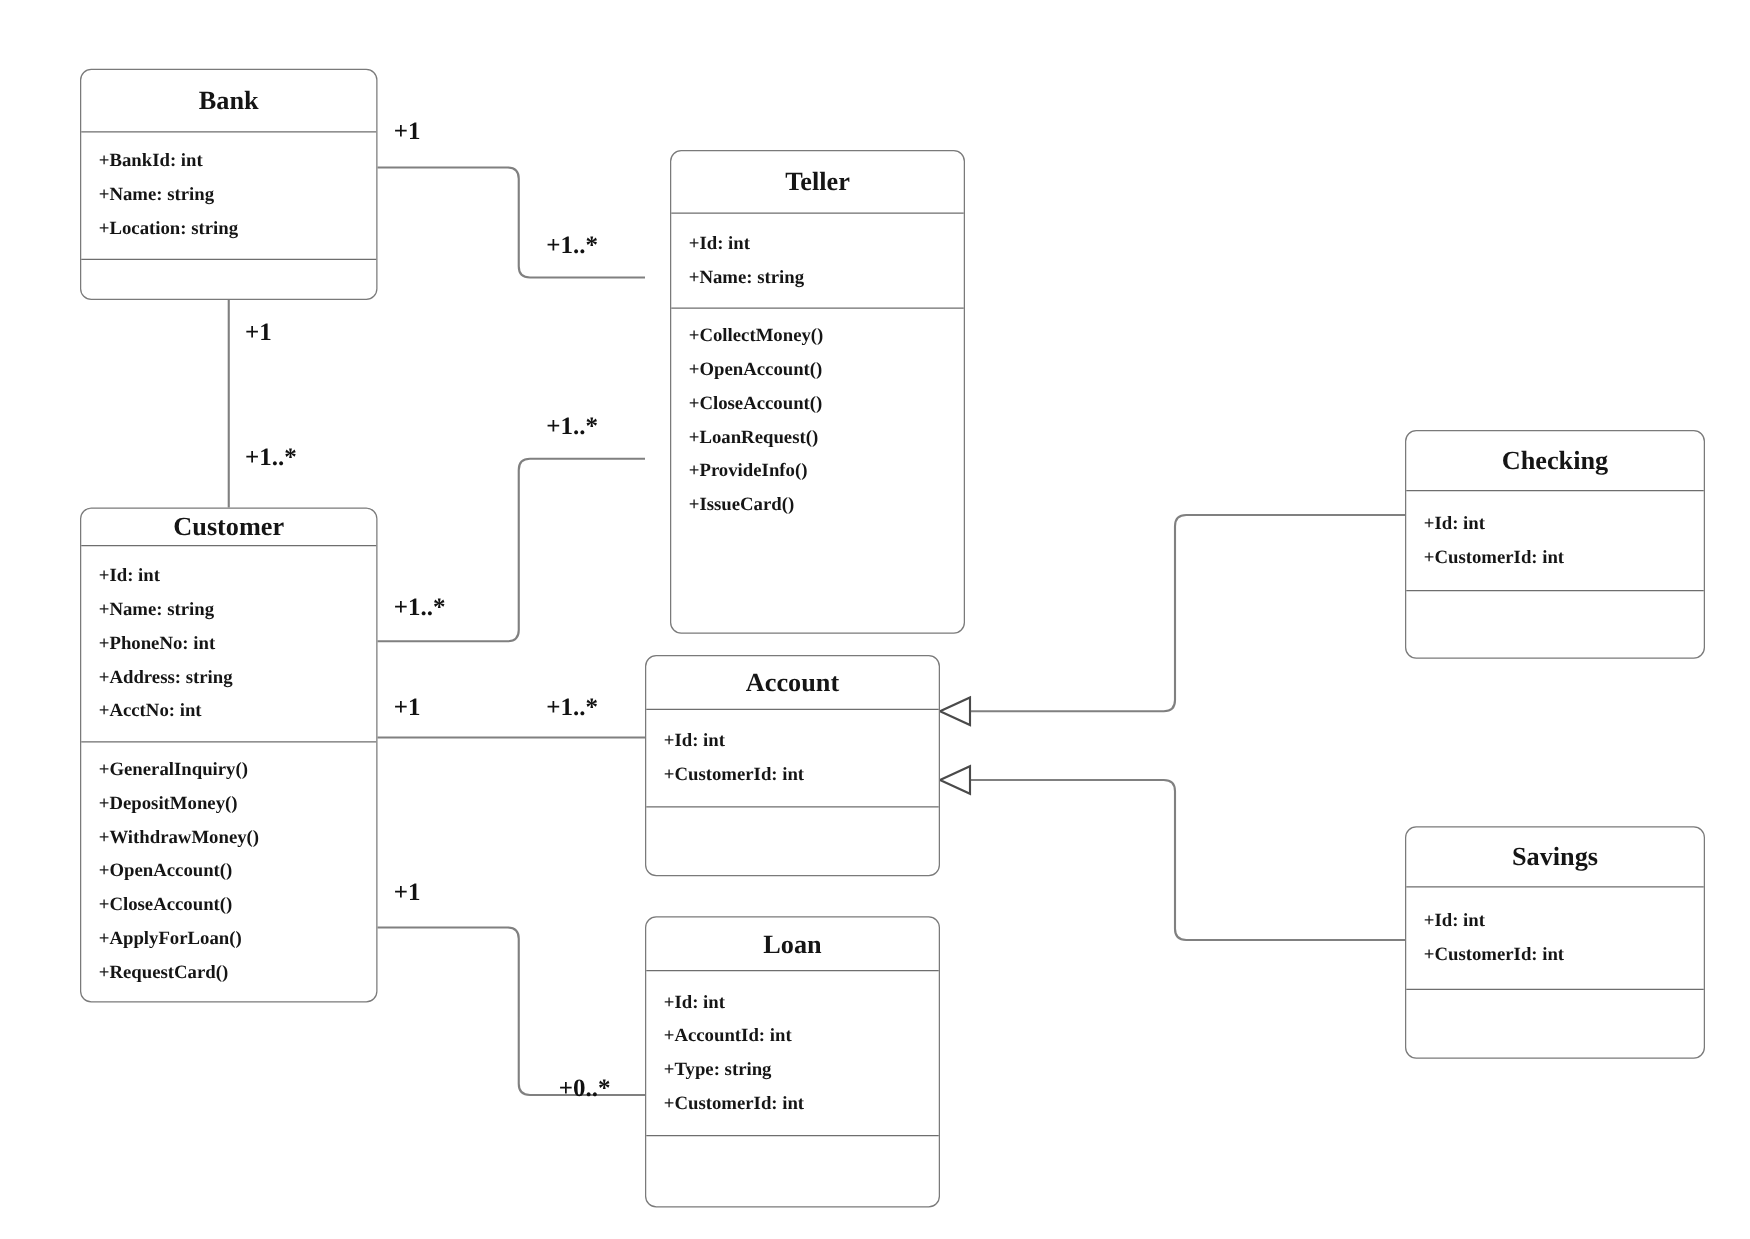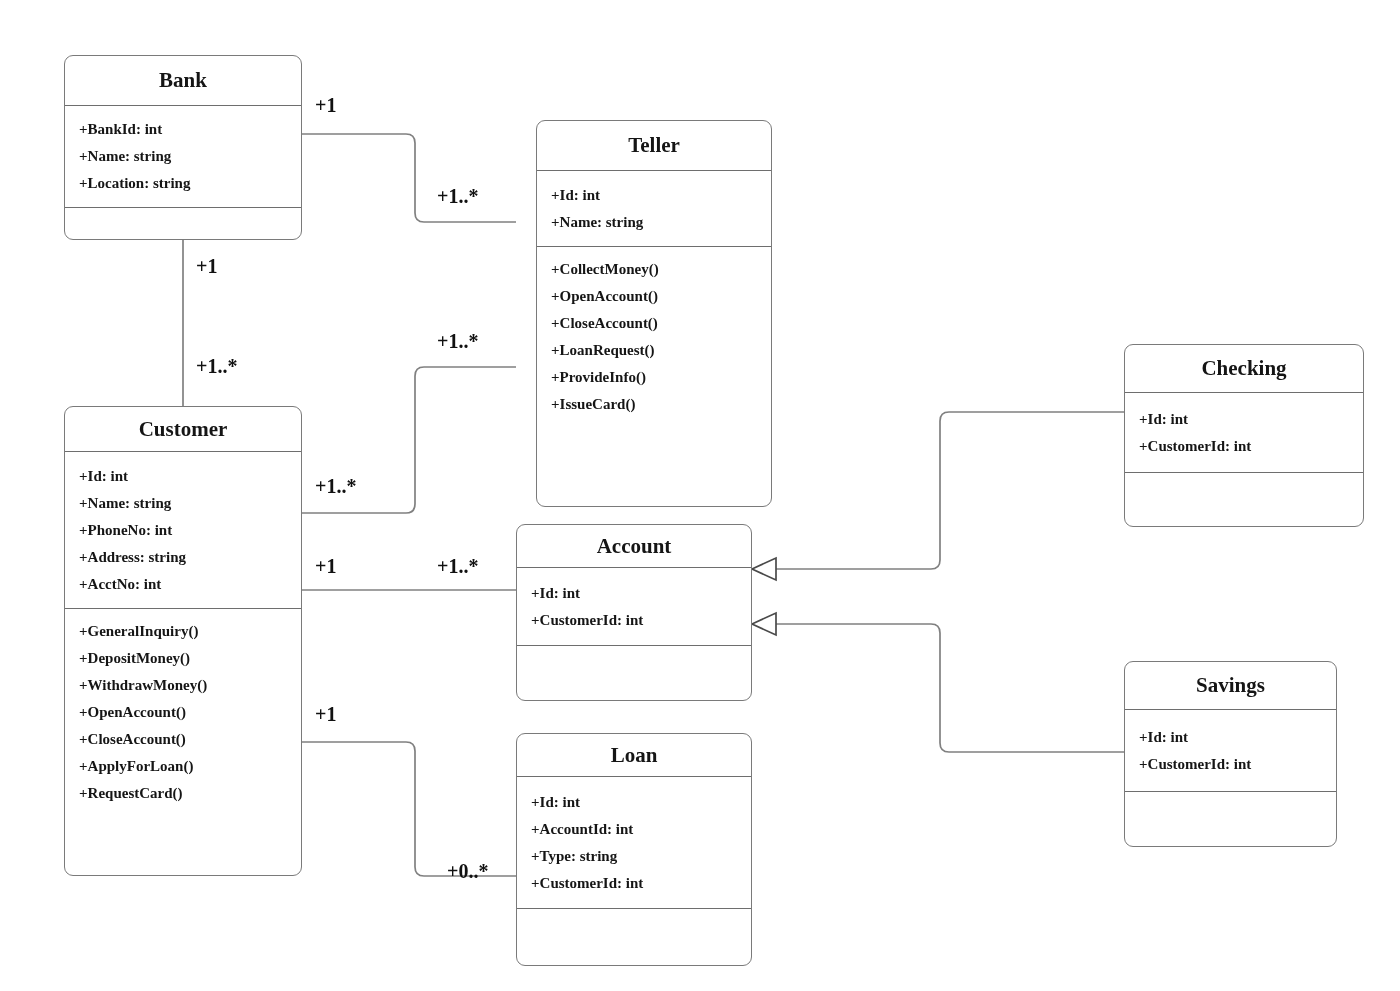--- a/index.html
+++ b/index.html
@@ -131,21 +131,21 @@
     <div class="cls-ops">
       <div class="member">+CollectMoney()</div>
       <div class="member">+OpenAccount()</div>
       <div class="member">+CloseAccount()</div>
       <div class="member">+LoanRequest()</div>
       <div class="member">+ProvideInfo()</div>
       <div class="member">+IssueCard()</div>
     </div>
   </div>
 
-  <div class="uml-class" style="left:64px; top:406px; width:238px; height:470px;">
+  <div class="uml-class" style="left:64px; top:406px; width:238px; height:396px;">
     <div class="cls-name" style="height:45px;">Customer</div>
     <div class="cls-attrs" style="height:157px;">
       <div class="member">+Id: int</div>
       <div class="member">+Name: string</div>
       <div class="member">+PhoneNo: int</div>
       <div class="member">+Address: string</div>
       <div class="member">+AcctNo: int</div>
     </div>
     <div class="cls-ops">
       <div class="member">+GeneralInquiry()</div>
@@ -180,21 +180,21 @@
 
   <div class="uml-class" style="left:1124px; top:344px; width:240px; height:183px;">
     <div class="cls-name" style="height:48px;">Checking</div>
     <div class="cls-attrs" style="height:80px;">
       <div class="member">+Id: int</div>
       <div class="member">+CustomerId: int</div>
     </div>
     <div class="cls-ops"></div>
   </div>
 
-  <div class="uml-class" style="left:1124px; top:661px; width:213px; height:186px;">
+  <div class="uml-class" style="left:1124px; top:661px; width:240px; height:186px;">
     <div class="cls-name" style="height:48px;">Savings</div>
     <div class="cls-attrs" style="height:82px;">
       <div class="member">+Id: int</div>
       <div class="member">+CustomerId: int</div>
     </div>
     <div class="cls-ops"></div>
   </div>
 
   <div class="mult" style="left:315px; top:94px;">+1</div>
   <div class="mult" style="left:437px; top:185px;">+1..*</div>

